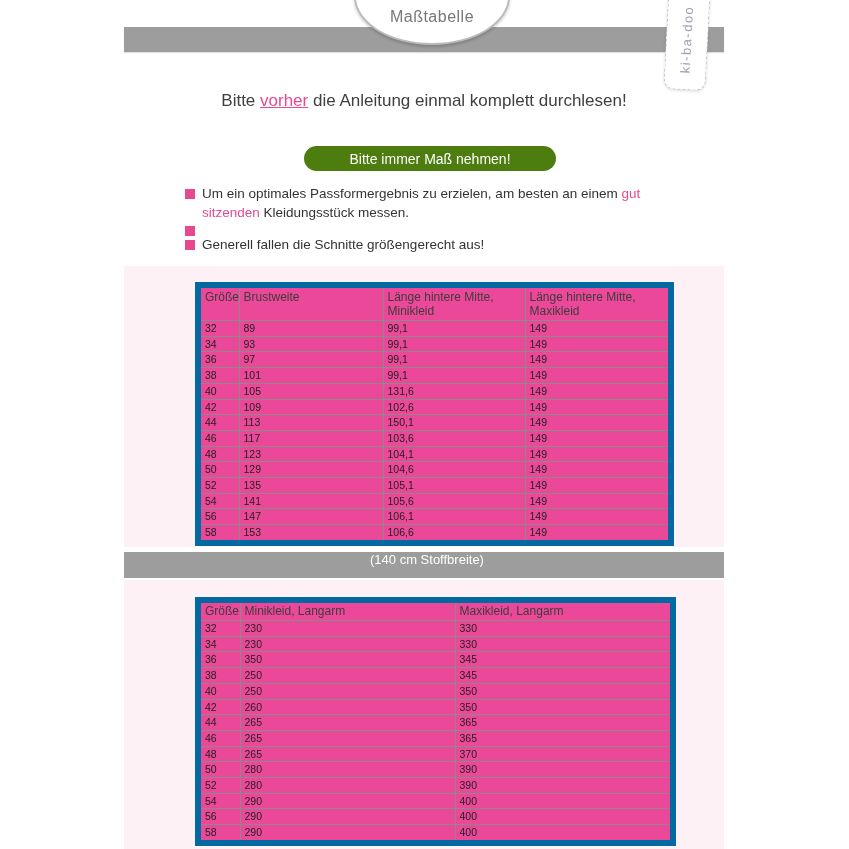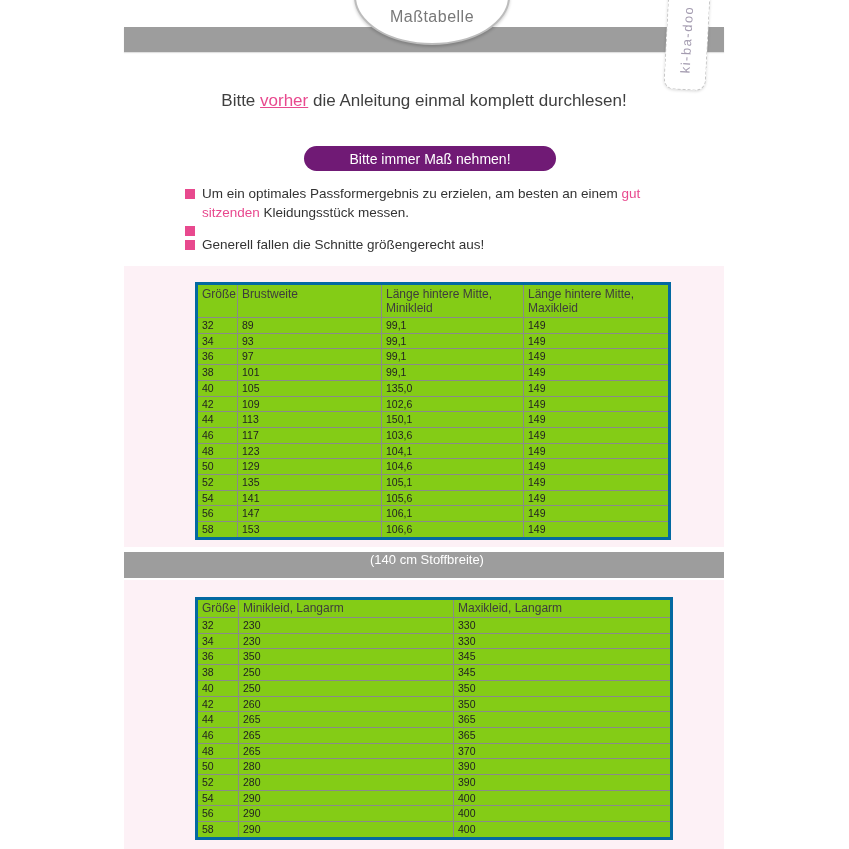--- a/index.html
+++ b/index.html
@@ -61,21 +61,21 @@
     position: absolute; left: 124px; top: 91px;
     width: 600px;
     text-align: center;
     font-size: 17px; color: #3f3f3f;
   }
 
   
   .banner {
     position: absolute; left: 304px; top: 146px;
     width: 252px; height: 25px;
-    background: #701a75;
+    background: #4d7c0f;
     border-radius: 13px;
     display: flex; align-items: center; justify-content: center;
     color: #fff; font-size: 14px;
   }
 
   
   .notes {
     position: absolute; left: 185px; top: 185px;
     width: 475px;
     margin: 0; padding: 0; list-style: none;
@@ -100,23 +100,23 @@
   }
   .panel2 {
     position: absolute; left: 124px; top: 580px;
     width: 600px; height: 269px;
     background: #fdf1f6;
   }
 
   
   table {
     border-collapse: collapse;
-    background: #84cc16;
+    background: #ec4899;
     table-layout: fixed;
-    border: 3px solid #0369a1;
+    border: 6px solid #0369a1;
     padding-left: 20px;
   }
   th, td { border: 1px solid #8a8a8a; }
   th {
     font-size: 12px; font-weight: normal;
     color: #3d3d3d;
     text-align: left; vertical-align: top;
     padding: 2px 4px;
     white-space: pre-line;
     line-height: 14px;
@@ -218,21 +218,21 @@
         </tr>
         <tr>
           <td>38</td>
           <td>101</td>
           <td>99,1</td>
           <td>149</td>
         </tr>
         <tr>
           <td>40</td>
           <td>105</td>
-          <td>135,0</td>
+          <td>131,6</td>
           <td>149</td>
         </tr>
         <tr>
           <td>42</td>
           <td>109</td>
           <td>102,6</td>
           <td>149</td>
         </tr>
         <tr>
           <td>44</td>

